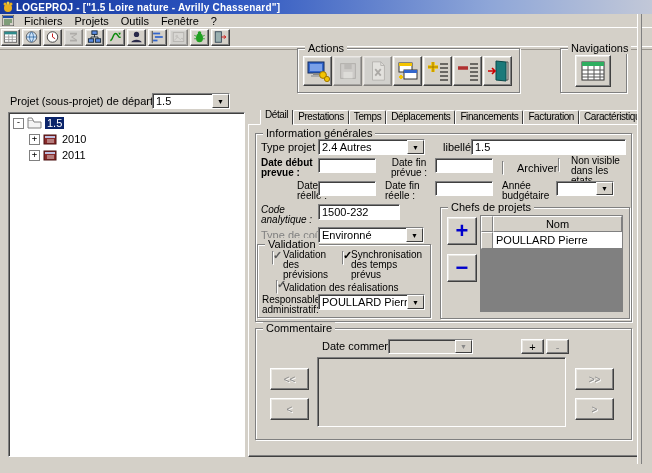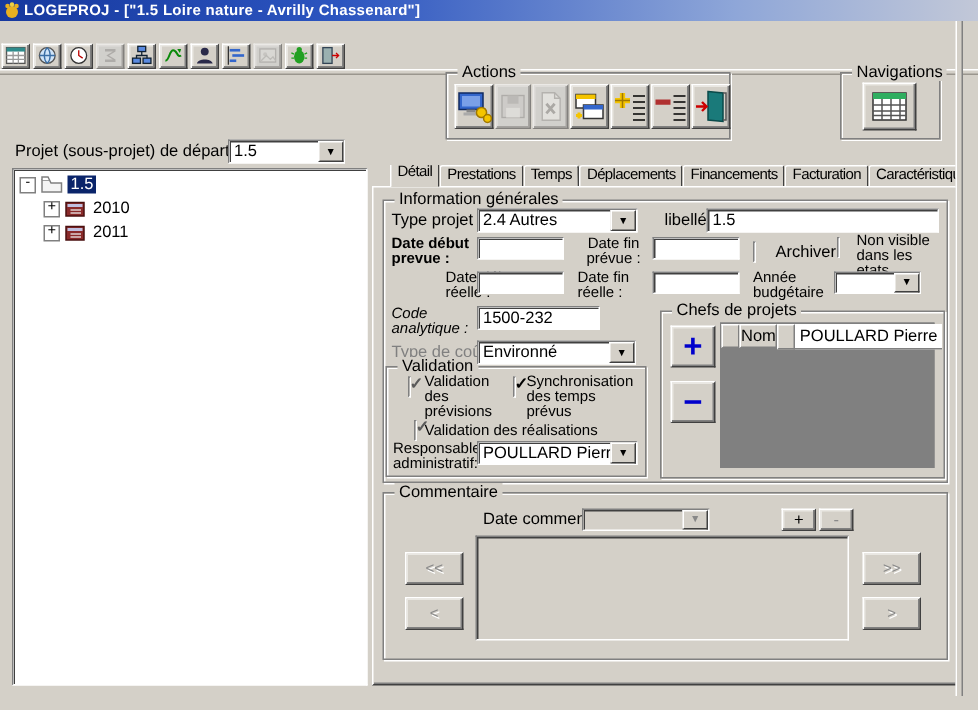--- a/index.html
+++ b/index.html
@@ -43,21 +43,21 @@
   .trow{display:flex;align-items:center;height:16px;}
   .exp{width:9px;height:9px;background:#fff;border:1px solid #808080;font-size:9px;line-height:7px;text-align:center;margin-right:3px;flex:none;font-family:"DejaVu Sans Mono",monospace;}
   .tlabel{padding:0 2px;white-space:nowrap;}
   .tsel{background:#0a246a;color:#fff;}
   
   #tabs{left:249px;top:110px;width:391px;height:15px;display:flex;align-items:flex-end;overflow:hidden;}
   .tab{height:13px;background:#d4d0c8;border:1px solid;border-color:#fff #404040 #d4d0c8 #fff;border-radius:2px 2px 0 0;font-size:10px;letter-spacing:-.4px;padding:0 4px;line-height:12px;margin-right:0px;white-space:nowrap;}
   .tab.active{height:15px;position:relative;z-index:5;border-bottom:1px solid #d4d0c8;font-size:10px;margin-left:11px;}
   #tabpanel{left:248px;top:124px;width:391px;height:333px;background:#d4d0c8;border:1px solid;border-color:#fff #404040 #404040 #fff;box-shadow:inset -1px -1px 0 #808080;box-sizing:border-box;}
   
-  .cheftable{background:#808080;border:1px solid #808080;box-sizing:border-box;display:flex;flex-direction:row;}
+  .cheftable{background:#808080;border:1px solid #808080;box-sizing:border-box;display:flex;flex-direction:column;}
   .chefrow{display:flex;flex:none;}
   .chefhead .c0{width:12px;background:#d4d0c8;border:1px solid;border-color:#fff #808080 #808080 #fff;box-sizing:border-box;}
   .chefhead .c1{flex:1;background:#d4d0c8;border:1px solid;border-color:#fff #808080 #808080 #fff;box-sizing:border-box;text-align:center;font-size:11px;line-height:14px;}
   .chefdata .c0{width:12px;background:#d4d0c8;border:1px solid;border-color:#fff #808080 #808080 #fff;box-sizing:border-box;}
   .chefdata .c1{flex:1;background:#fff;font-size:11px;line-height:16px;padding:0 3px;border-bottom:1px solid #808080;}
   .pm{font-size:22px;font-weight:bold;color:#0000cc;line-height:18px;}
   .navbtn{font-size:10px;color:#8a8a8a;text-shadow:1px 1px 0 #fff;}
   .framer{background:#d4d0c8;border-left:1px solid #fff;border-right:1px solid #808080;}
   svg{display:block;}
 </style>
@@ -73,20 +73,34 @@
           <circle cx="6" cy="7" r="4" fill="#e8b020"></circle>
           <circle cx="3" cy="3" r="1.5" fill="#e8b020"></circle>
           <circle cx="6" cy="2" r="1.5" fill="#f0d040"></circle>
           <circle cx="9" cy="3" r="1.5" fill="#e8b020"></circle>
         </svg>
     </span>
     <span class="t" style="margin-left:16px;">LOGEPROJ - ["1.5 Loire nature - Avrilly Chassenard"]</span>
   </div>
 
   
+  <div id="menubar" class="abs">
+    <span style="margin-left:2px;margin-right:4px;">
+      <svg width="12" height="11" viewBox="0 0 12 11">
+          <rect x="0" y="0" width="12" height="11" fill="#d4d0c8" stroke="#404040"></rect>
+          <rect x="1" y="1" width="10" height="2" fill="#1646a8"></rect>
+          <path d="M2 5h8M2 7h8M2 9h6" stroke="#2a6a2a" stroke-width="1"></path>
+        </svg>
+    </span>
+    <span class="mi">Fichiers</span>
+    <span class="mi">Projets</span>
+    <span class="mi">Outils</span>
+    <span class="mi">Fenêtre</span>
+    <span class="mi">?</span>
+  </div>
 
   
   <div id="toolbar" class="abs">
     <div class="tbtn btn raised">
       <svg width="15" height="14" viewBox="0 0 16 16">
           <rect x="1" y="2" width="14" height="12" fill="#fff" stroke="#555"></rect>
           <rect x="1" y="2" width="14" height="3" fill="#2e8b8b"></rect>
           <path d="M6 5v9M10 5v9M1 8h14M1 11h14" stroke="#999" fill="none"></path>
         </svg>
     </div>
@@ -152,21 +166,21 @@
     <div class="tbtn btn raised">
       <svg width="15" height="14" viewBox="0 0 16 16">
           <rect x="2" y="2" width="7" height="12" fill="#9ab0b0" stroke="#345"></rect>
           <path d="M9 8h5M12 6l2 2-2 2" stroke="#c00" fill="none"></path>
         </svg>
     </div>
   </div>
   <div class="sep1 abs"></div>
 
   
-  <div class="abs group" style="left:297px;top:48px;width:190px;height:45px;">
+  <div class="abs group" style="left:297px;top:48px;width:223px;height:45px;">
     <span class="grouplabel">Actions</span>
     <div style="display:flex;gap:1px;margin:7px 0 0 5px;">
       <div class="btn raised" style="width:29px;height:30px;">
         <svg width="24" height="24" viewBox="0 0 24 24">
             <rect x="2" y="3" width="16" height="11" fill="#3366cc" stroke="#102a60"></rect>
             <rect x="4" y="5" width="12" height="7" fill="#7aa0e8"></rect>
             <rect x="7" y="14" width="6" height="2" fill="#888"></rect>
             <rect x="5" y="16" width="10" height="2" fill="#aaa"></rect>
             <circle cx="17" cy="16" r="3.4" fill="#f4c400" stroke="#a07800"></circle>
             <circle cx="21" cy="20" r="2.6" fill="#f4c400" stroke="#a07800"></circle>

